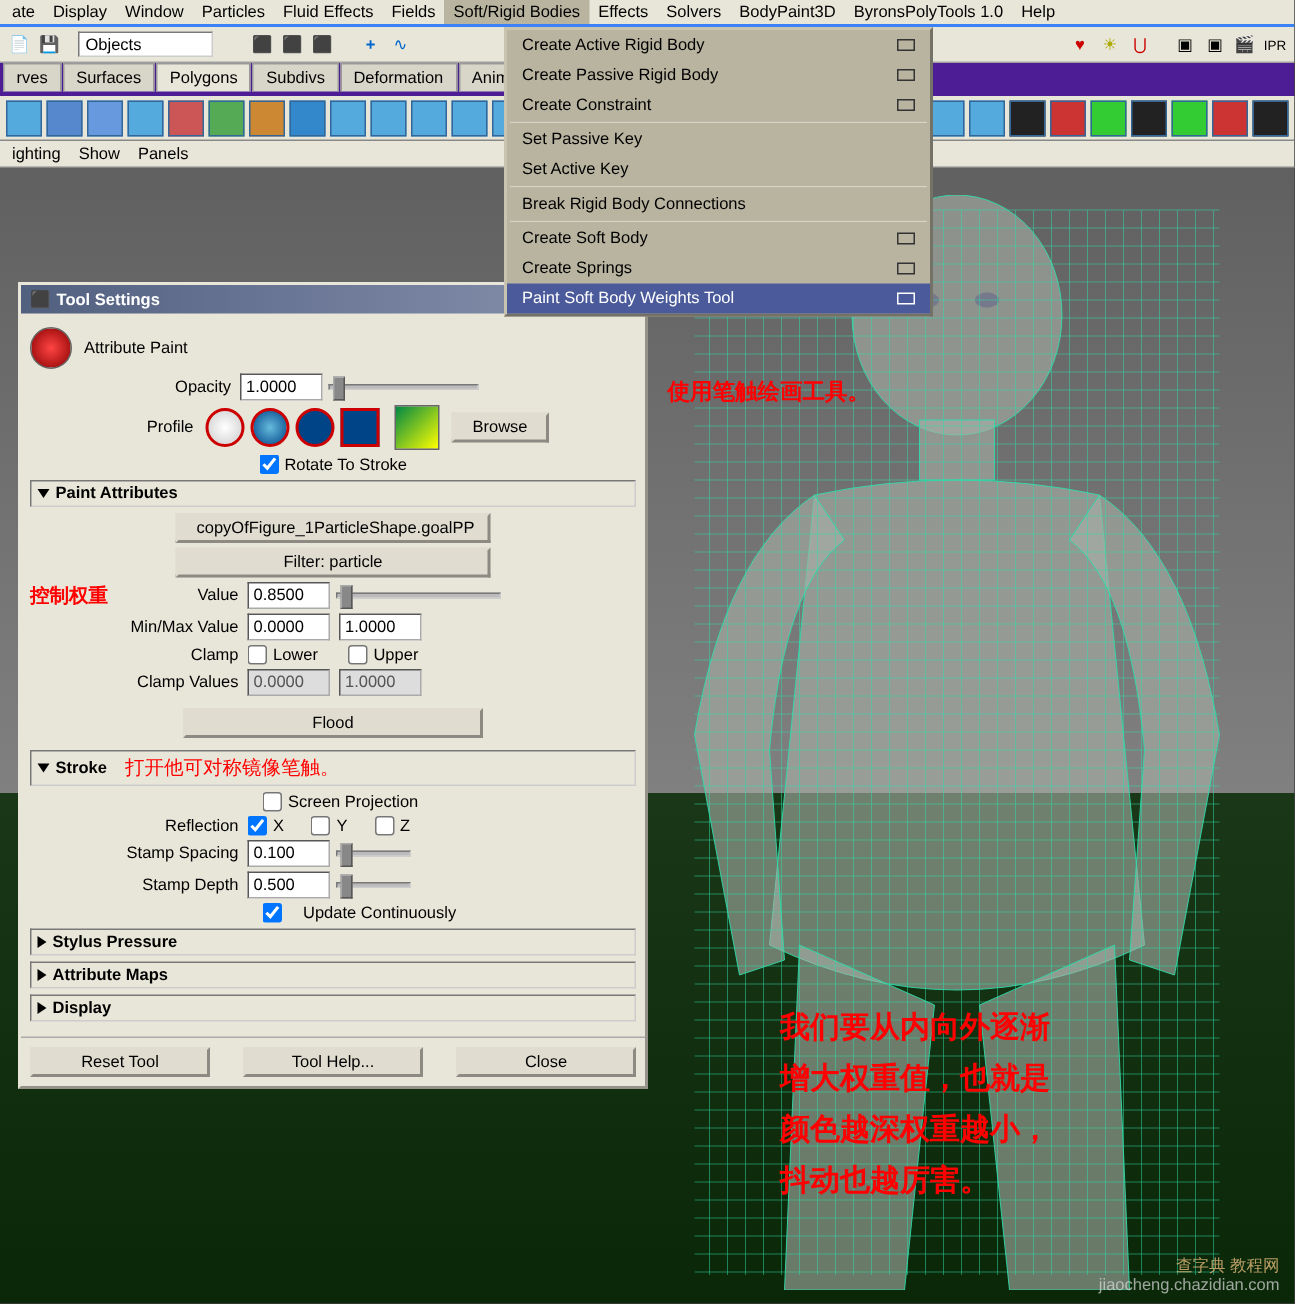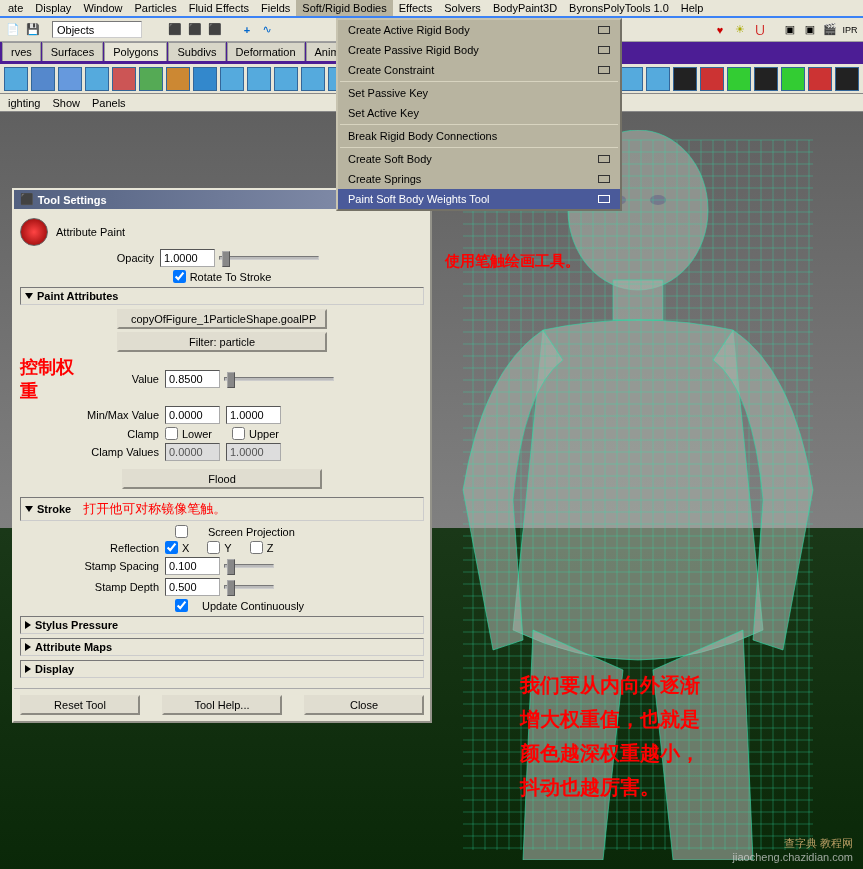--- a/index.html
+++ b/index.html
@@ -310,41 +310,50 @@
       <div style="width:28px;height:28px;background:radial-gradient(circle,#f44,#800);border-radius:50%;border:1px solid #666"></div>
       <span style="margin-left:8px">Attribute Paint</span>
     </div>
 
     <div class="row" style="margin-top:0">
       <span class="lbl" style="width:140px">Opacity</span>
       <input class="num-input" value="1.0000" style="">
       <div class="slider"></div>
     </div>
 
+    <div class="row">
+      <span class="lbl" style="width:115px">Profile</span>
+      <div class="profile-circle" style="background:radial-gradient(circle,#fff,#ccc)"></div>
+      <div class="profile-circle" style="background:radial-gradient(circle,#6bd,#048)"></div>
+      <div class="profile-circle" style="background:#048"></div>
+      <div class="profile-sq" style="background:#048"></div>
+      <div class="gradient-sw"></div>
+      <button class="btn">Browse</button>
+    </div>
 
     <div class="row" style="justify-content:center">
       <input type="checkbox" checked="" style="">
       <span style="margin-left:4px">Rotate To Stroke</span>
     </div>
 
     <div class="section-hdr">
       <span class="tri-down"></span>
       <span>Paint Attributes</span>
     </div>
 
     <div class="row" style="justify-content:center">
         <button class="btn" style="width:210px">copyOfFigure_1ParticleShape.goalPP</button>
       </div>
     <div class="row" style="justify-content:center">
         <button class="btn" style="width:210px">Filter: particle</button>
       </div>
 
 
     <div class="row">
-      <span class="anno-red" style="position:static;font-size:18px;width:62px;text-align:left">控制权重</span>
+      <span class="anno-red" style="position:static;font-size:13px;width:62px;text-align:left">控制权重</span>
       <span class="lbl" style="width:83px">Value</span>
       <input class="num-input" value="0.8500" style="">
       <div class="slider" style="width:110px"></div>
     </div>
 
     <div class="row">
       <span class="lbl" style="width:145px">Min/Max Value</span>
       <input class="num-input" value="0.0000" style="">
       <input class="num-input" style="margin-left: 6px;" value="1.0000">
     </div>
@@ -369,21 +378,21 @@
 
 
     <div class="section-hdr">
       <span class="tri-down"></span>
       <span>Stroke</span>
       <span class="anno-red" style="position:static;font-size:13px;margin-left:8px;font-weight:normal">打开他可对称镜像笔触。</span>
     </div>
 
     <div class="row" style="padding-left:155px">
       <input type="checkbox" style="">
-        <span style="margin-left:20px">Screen Projection</span>
+        <span style="margin-left:4px">Screen Projection</span>
     </div>
     <div class="row">
       <span class="lbl" style="width:145px">Reflection</span>
       <input type="checkbox" checked="" style="">
         <span style="margin:0 18px 0 4px">X</span>
       <input type="checkbox" style="">
         <span style="margin:0 18px 0 4px">Y</span>
       <input type="checkbox" style="">
         <span style="margin-left:4px">Z</span>
     </div>

